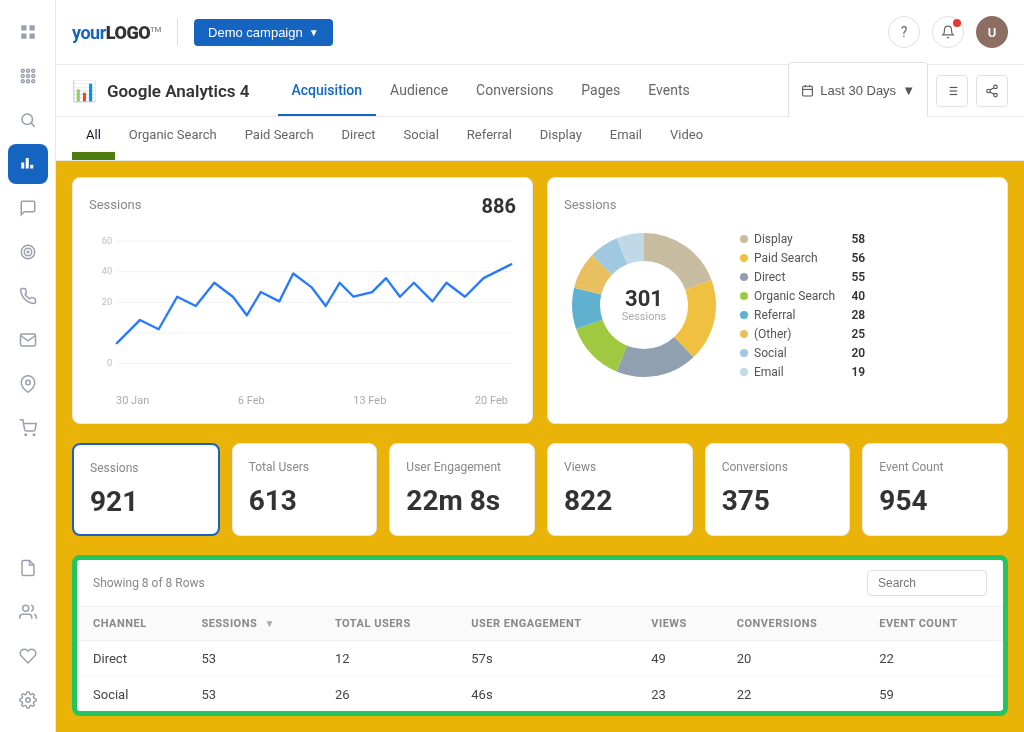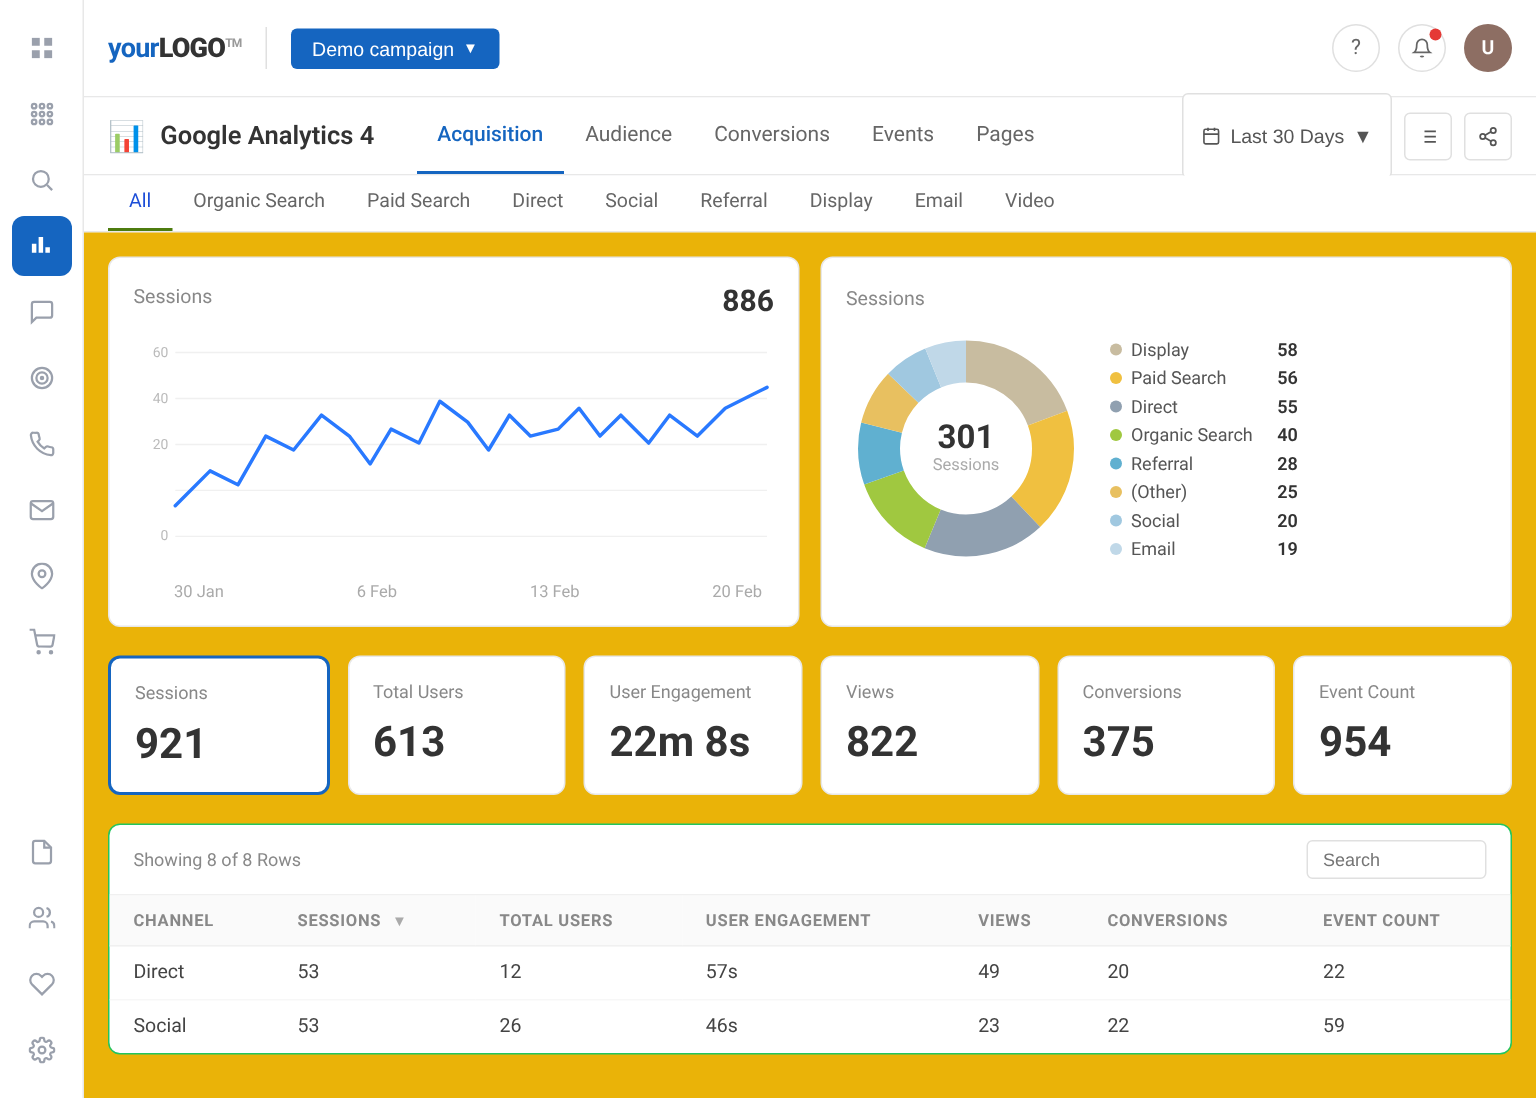--- a/index.html
+++ b/index.html
@@ -36,21 +36,21 @@
     .main-tab { padding: 16px 14px; font-size: 14px; color: #666; cursor: pointer; border-bottom: 2px solid transparent; white-space: nowrap; }
     .main-tab.active { color: #1565c0; border-bottom: 2px solid #1565c0; font-weight: 500; }
     .header-actions { display: flex; gap: 8px; align-items: center; }
     .date-btn { border: 1px solid #e0e0e0; background: #fff; border-radius: 4px; padding: 20px 12px; font-size: 13px; cursor: pointer; display: flex; align-items: center; gap: 6px; color: #555; }
     .date-btn svg { width: 13px; height: 13px; }
     .icon-btn-sm { width: 32px; height: 32px; border: 1px solid #e0e0e0; background: #fff; border-radius: 4px; display: flex; align-items: center; justify-content: center; cursor: pointer; color: #555; }
 
     
     .channel-tabs { background: #fff; border-bottom: 1px solid #e8e8e8; padding: 0 16px; display: flex; gap: 0; overflow-x: auto; }
     .channel-tab { padding: 10px 14px; font-size: 13px; color: #666; cursor: pointer; border-bottom: 2px solid transparent; white-space: nowrap; }
-    .channel-tab.active { color: #1d4ed8; border-bottom: 2px solid #4d7c0f; }
+    .channel-tab.active { color: #0f172a; border-bottom: 8px solid #4d7c0f; }
 
     
     .content { flex: 1; overflow-y: auto; padding: 16px; display: flex; flex-direction: column; gap: 19px; background: #eab308; }
 
     
     .charts-row { display: flex; gap: 14px; }
 
     
     .card { background: #fff; border-radius: 8px; border: 1px solid #e8e8e8; padding: 16px; }
     .card-line { flex: 1; }
@@ -74,21 +74,21 @@
     .legend-count { margin-left: auto; font-weight: 600; color: #333; min-width: 24px; text-align: right; }
 
     
     .stats-row { display: flex; gap: 12px; }
     .stat-card { flex: 1; background: #fff; border-radius: 8px; border: 1px solid #e8e8e8; padding: 16px; cursor: pointer; }
     .stat-card.active { border: 2px solid #1565c0; }
     .stat-label { font-size: 12px; color: #888; margin-bottom: 10px; }
     .stat-value { font-size: 28px; font-weight: 700; color: #333; }
 
     
-    .table-section { background: #fff; border-radius: 8px; border: 1px solid #22c55e; overflow: hidden; }
+    .table-section { background: #fff; border-radius: 8px; border: 5px solid #22c55e; overflow: hidden; }
     .table-header-row { display: flex; align-items: center; justify-content: space-between; padding: 10px 16px; border-bottom: 1px solid #f0f0f0; }
     .table-info { font-size: 12px; color: #888; }
     .search-input { border: 1px solid #e0e0e0; border-radius: 4px; padding: 5px 10px; font-size: 12px; color: #555; outline: none; width: 120px; }
     .data-table { width: 100%; border-collapse: collapse; }
     .data-table th { font-size: 11px; font-weight: 700; color: #888; text-transform: uppercase; padding: 10px 16px; text-align: left; border-bottom: 1px solid #f0f0f0; background: #fafafa; letter-spacing: 0.5px; }
     .data-table td { font-size: 13px; color: #444; padding: 10px 16px; border-bottom: 1px solid #f7f7f7; }
     .data-table tr:last-child td { border-bottom: none; }
     .sort-icon { font-size: 10px; color: #aaa; margin-left: 4px; }
 
     
@@ -221,22 +221,22 @@
     </div>
   </div>
 
   <div class="subheader">
     <span class="subheader-icon">📊</span>
     <span class="page-title">Google Analytics 4</span>
     <div class="main-tabs">
       <div class="main-tab active">Acquisition</div>
       <div class="main-tab">Audience</div>
       <div class="main-tab">Conversions</div>
+      <div class="main-tab">Pages</div>
       <div class="main-tab">Events</div>
-      <div class="main-tab">Pages</div>
     </div>
     <div class="header-actions">
       <button class="date-btn">
         <svg viewBox="0 0 24 24" fill="none" stroke="currentColor" stroke-width="2">
             <rect x="3" y="4" width="18" height="18" rx="2"></rect>
             <line x1="16" y1="2" x2="16" y2="6"></line>
             <line x1="8" y1="2" x2="8" y2="6"></line>
             <line x1="3" y1="10" x2="21" y2="10"></line>
           </svg>
         <span>Last 30 Days</span>

